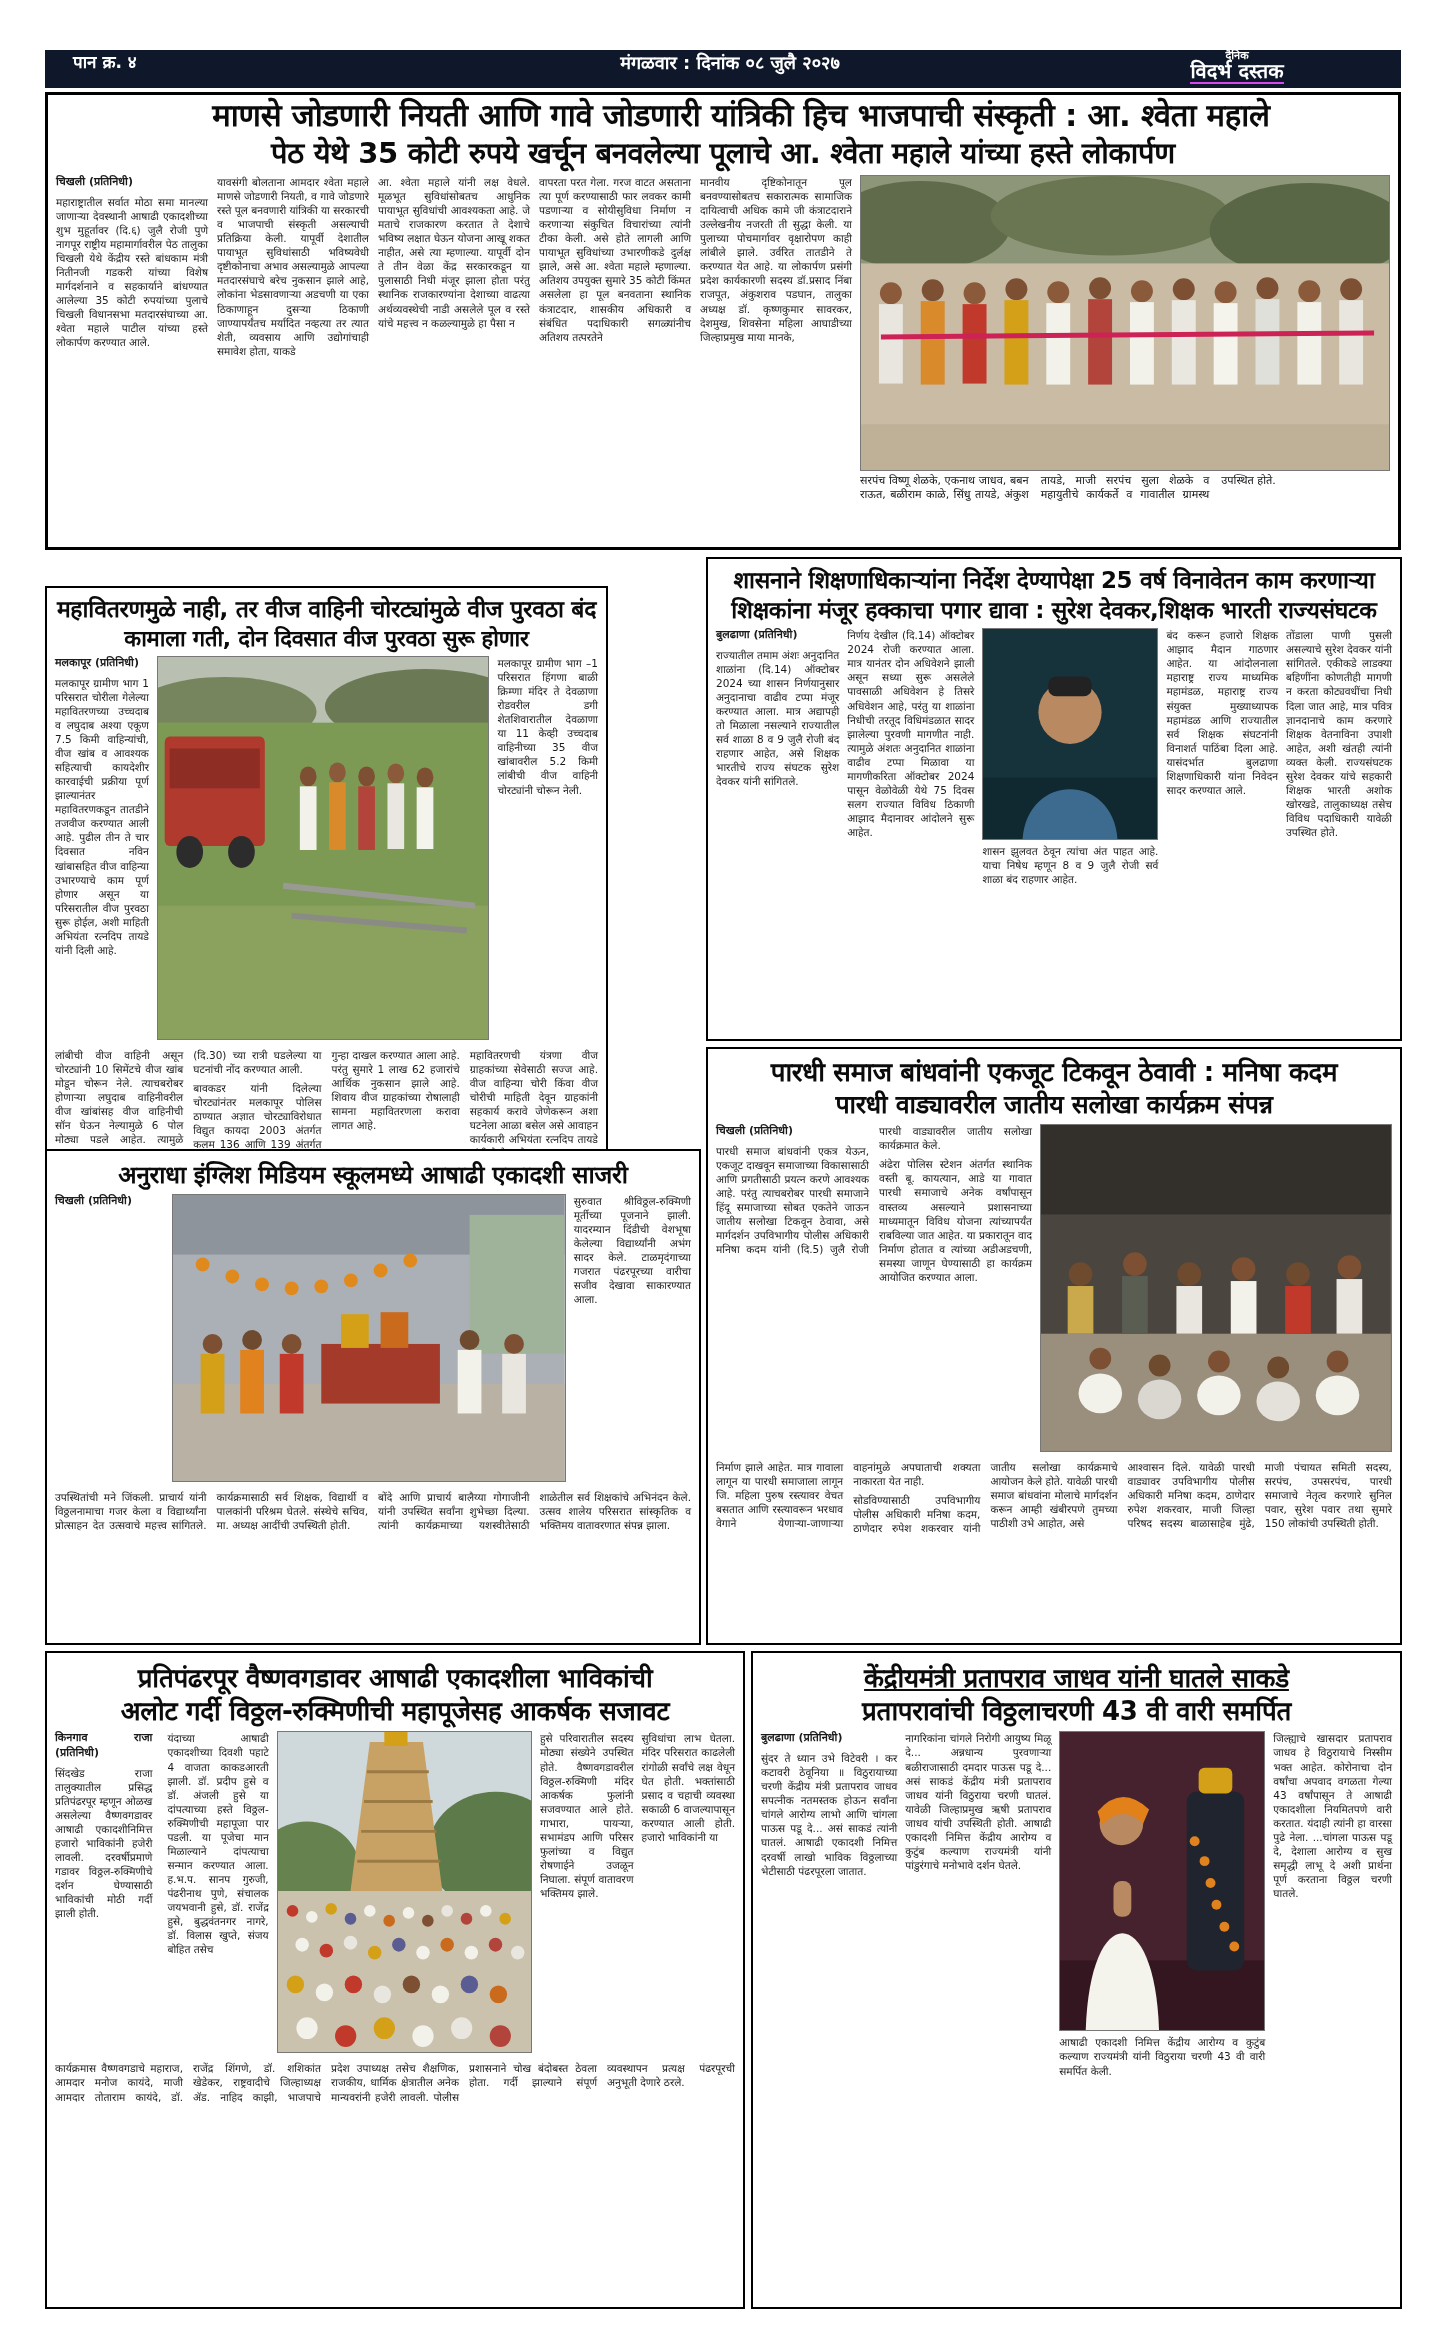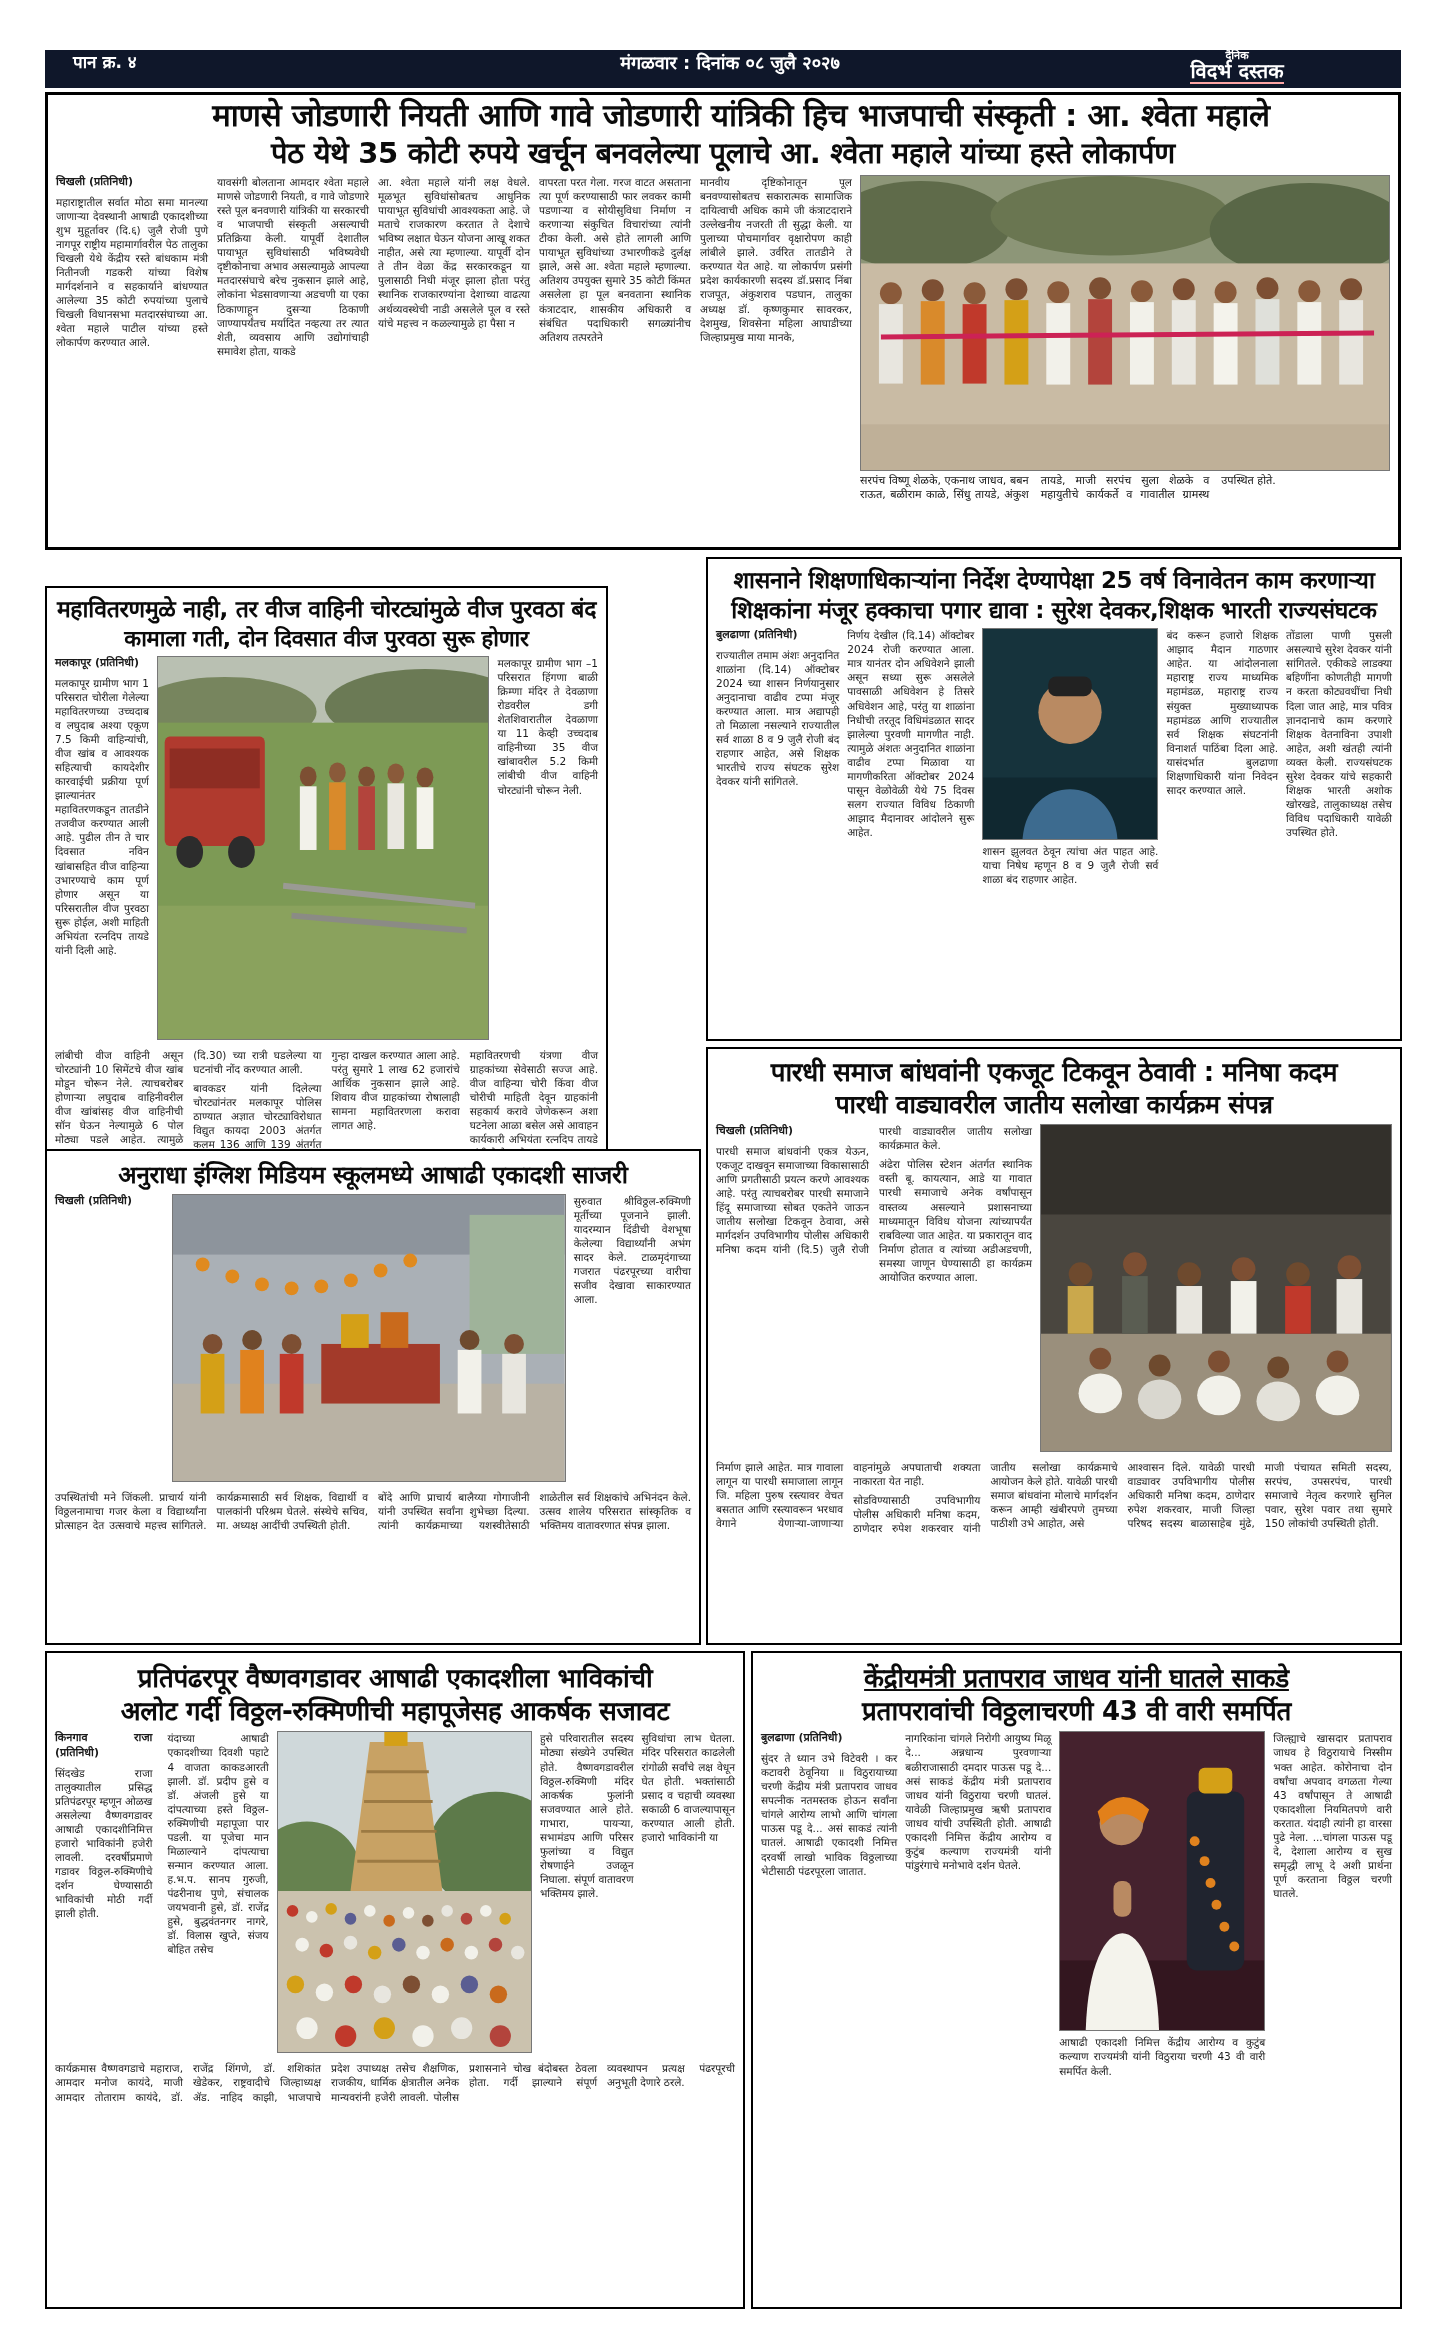--- a/index.html
+++ b/index.html
@@ -9,21 +9,21 @@
   }
   
   .header-bar {
     position:absolute; left:45px; top:50px; width:1356px; height:38px;
     background:#0f172a; color:#fff; display:flex; align-items:flex-start;
   }
   .header-bar .pageno { width:300px; padding-left:28px; font-size:17px; font-weight:bold; }
   .header-bar .hdate { flex:1; text-align:center; font-size:18px; font-weight:bold; }
   .masthead { width:300px; text-align:center; line-height:1.02; padding-right:14px; }
   .masthead .m-small { font-size:11px; font-weight:bold; display:block; }
-  .masthead .m-big { font-size:20px; font-weight:bold; display:inline-block; border-bottom:2px solid #fca5a5; }
+  .masthead .m-big { font-size:20px; font-weight:bold; display:inline-block; border-bottom:2px solid #d946ef; }
   
   .box { position:absolute; border:2px solid #000; background:#fff; box-sizing:border-box; overflow:hidden; }
   .hl { font-weight:bold; text-align:center; color:#0b0b0b; line-height:1.2; letter-spacing:-0.3px; padding:2px 8px 0; }
   .cols { text-align:justify; font-size:10.5px; line-height:1.34; color:#1b1b1b; }
   .cols p { margin:0 0 5px; }
   .dateline { font-weight:bold; font-size:11px; margin:0 0 3px; }
   .photo { position:relative; overflow:hidden; background:#ccc; border:1px solid #777; box-sizing:border-box; }
   .photo svg { display:block; width:100%; height:100%; }
   .caption { font-size:11px; line-height:1.3; color:#111; text-align:justify; margin-top:3px; }
   .flexrow { display:flex; gap:8px; padding:4px 8px 0; box-sizing:border-box; }

